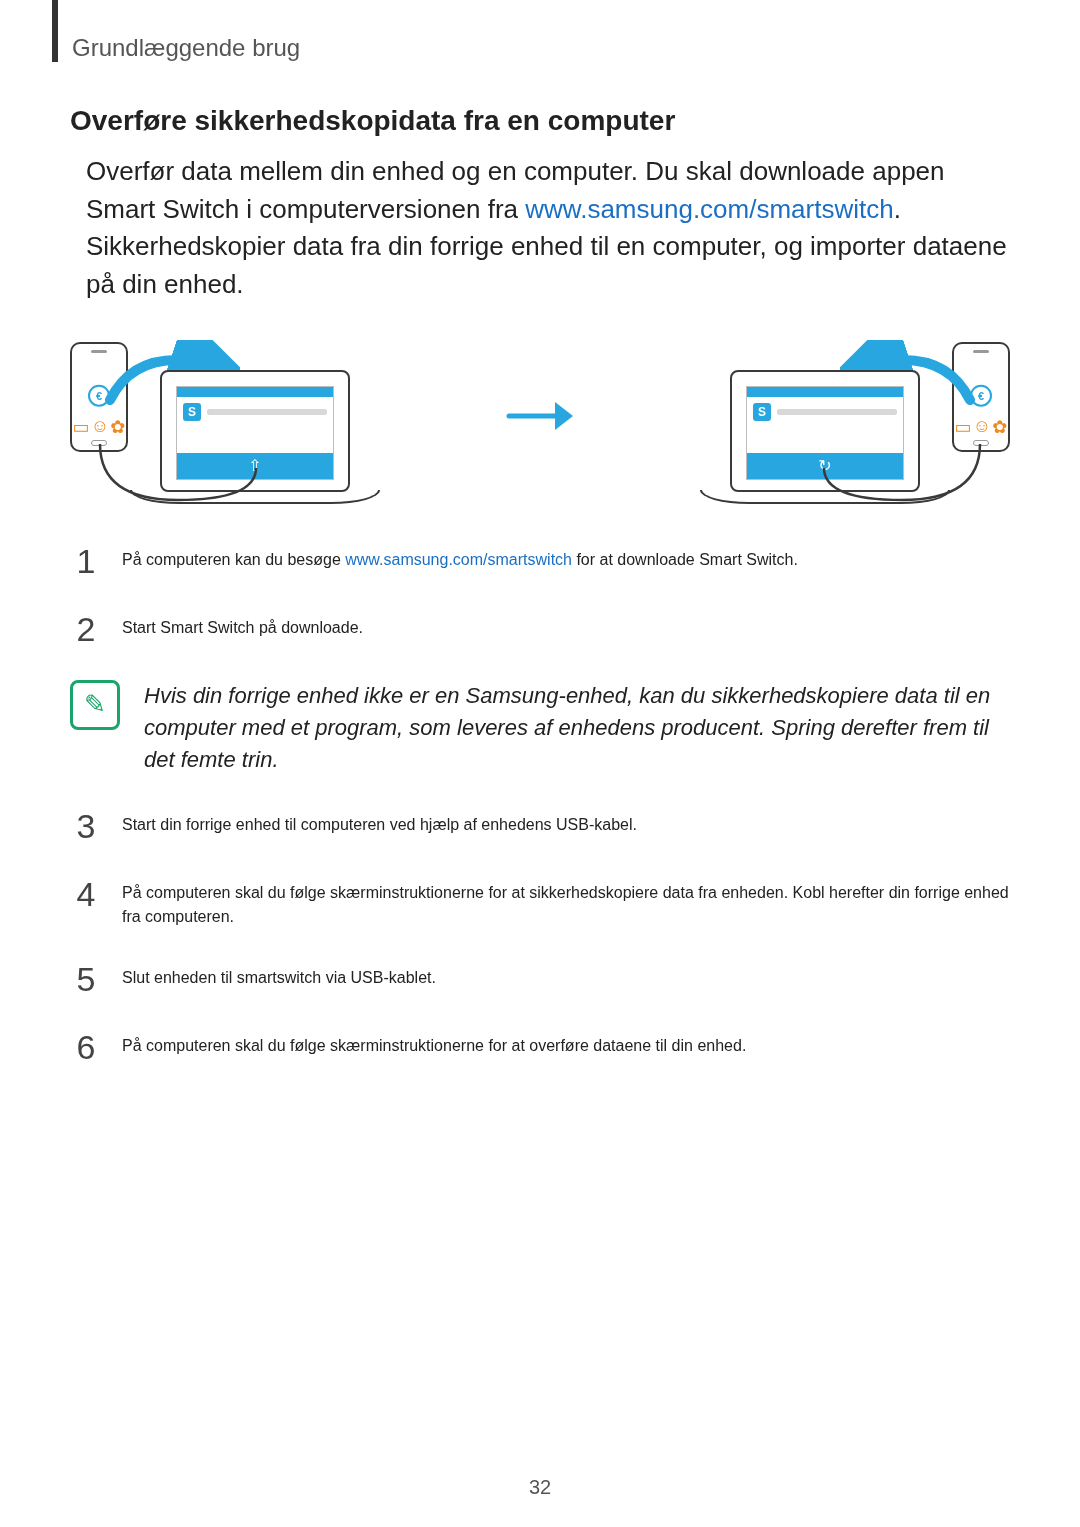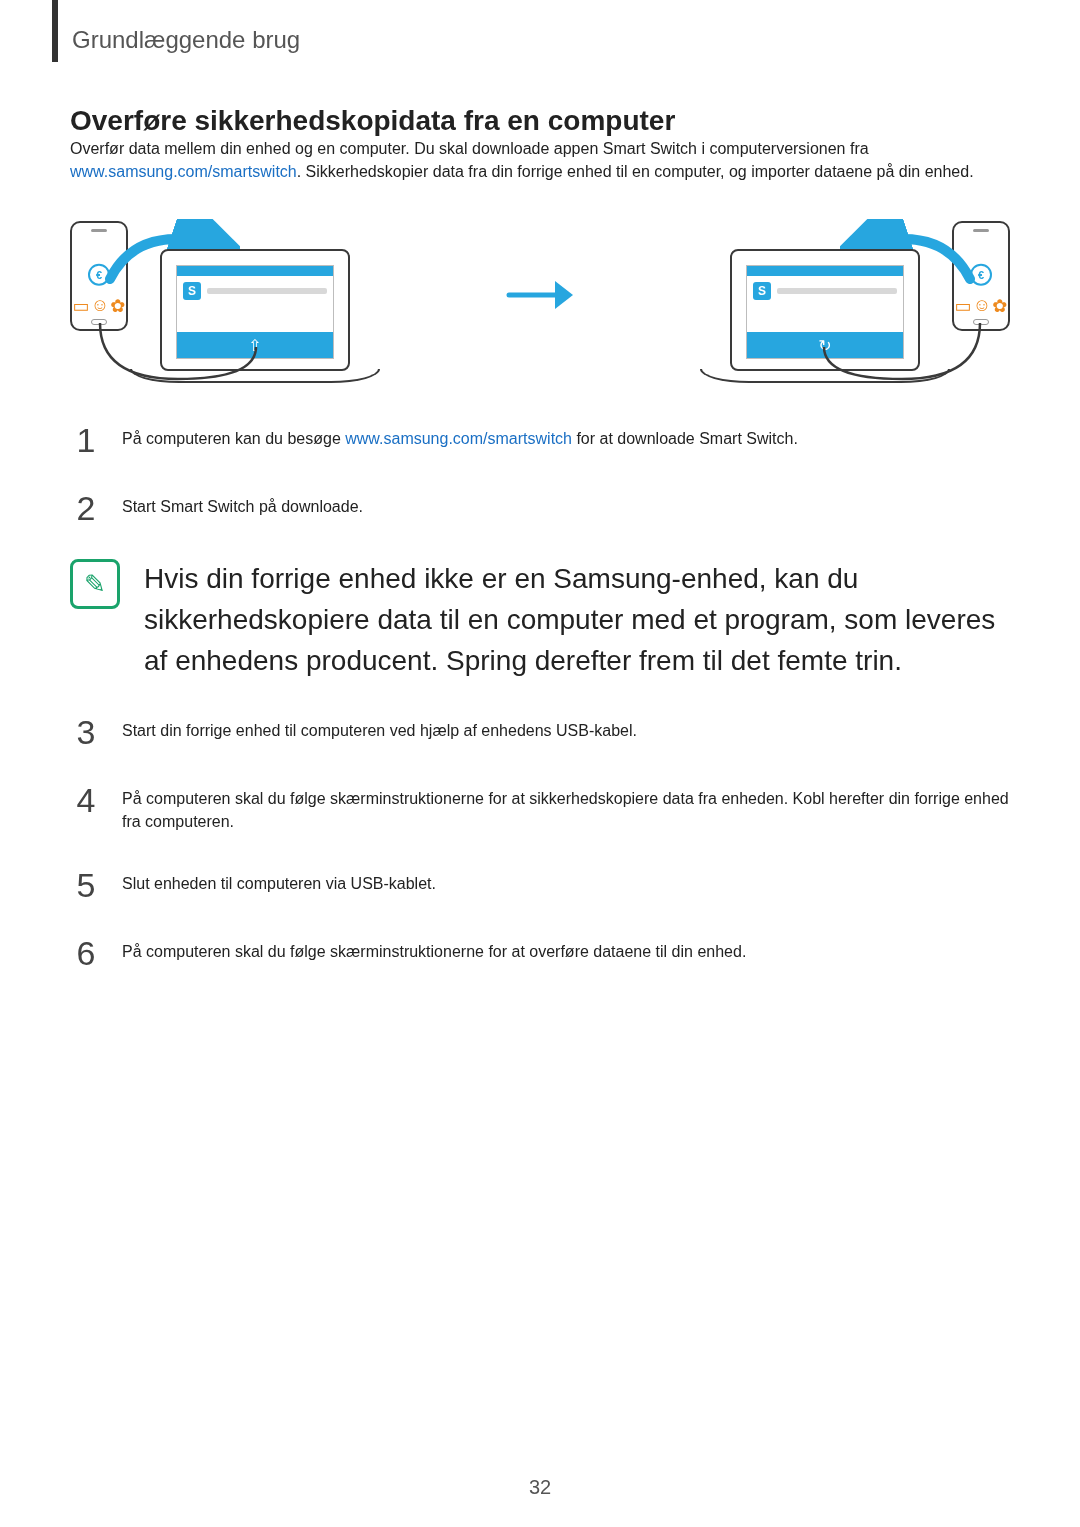--- a/index.html
+++ b/index.html
@@ -20,37 +20,37 @@
   .top-rule {
     position: absolute;
     top: 0;
     left: 52px;
     width: 6px;
     height: 62px;
     background: #333;
   }
   .header-label {
     position: absolute;
-    top: 26px;
+    top: 34px;
     left: 72px;
     font-size: 24px;
     color: #555;
   }
   .content {
     padding-top: 105px;
   }
   h2.section-title {
     font-size: 28px;
     font-weight: 700;
-    margin: 0 0 0 0;
+    margin: 0 0 16px 0;
   }
   p.intro {
-    font-size: 16px;
+    font-size: 26px;
     line-height: 1.45;
-    margin: 0 0 30px 0;
+    margin: 0 0 30px 16px;
   }
   a.link {
     color: #1a6fc4;
     text-decoration: none;
   }
   .diagram {
     display: flex;
     align-items: center;
     justify-content: space-between;
     margin: 6px 0 40px 0;
@@ -196,21 +196,21 @@
   }
   .step-body { font-size:16px; line-height:1.45; padding-top:4px; flex:1; }
 
   .note-row { display:flex; gap:24px; margin:0 0 34px 0; padding-left:0; }
   .note-icon {
     width:44px;height:44px;flex-shrink:0;
     border:3px solid #1aa36b;border-radius:8px;
     display:flex;align-items:center;justify-content:center;
     color:#1aa36b;font-size:26px;
   }
-  .note-body { font-size:28px; line-height:1.45; flex:1; }
+  .note-body { font-size:22px; line-height:1.45; flex:1;font-style:italic; }
 
   .page-num {
     position:absolute;
     bottom:28px; left:0; right:0;
     text-align:center;
     font-size:20px;
     color:#555;
   }
 </style>
 </head>
@@ -335,21 +335,21 @@
         <div class="step-body">Start din forrige enhed til computeren ved hjælp af enhedens USB-kabel.</div>
       </div>
 
       <div class="step">
         <div class="step-num">4</div>
         <div class="step-body">På computeren skal du følge skærminstruktionerne for at sikkerhedskopiere data fra enheden. Kobl herefter din forrige enhed fra computeren.</div>
       </div>
 
       <div class="step">
         <div class="step-num">5</div>
-        <div class="step-body">Slut enheden til computeren via USB-kablet.</div>
+        <div class="step-body">Slut enheden til smartswitch via USB-kablet.</div>
       </div>
 
       <div class="step">
         <div class="step-num">6</div>
         <div class="step-body">På computeren skal du følge skærminstruktionerne for at overføre dataene til din enhed.</div>
       </div>
 
     </div>
   </div>
 

